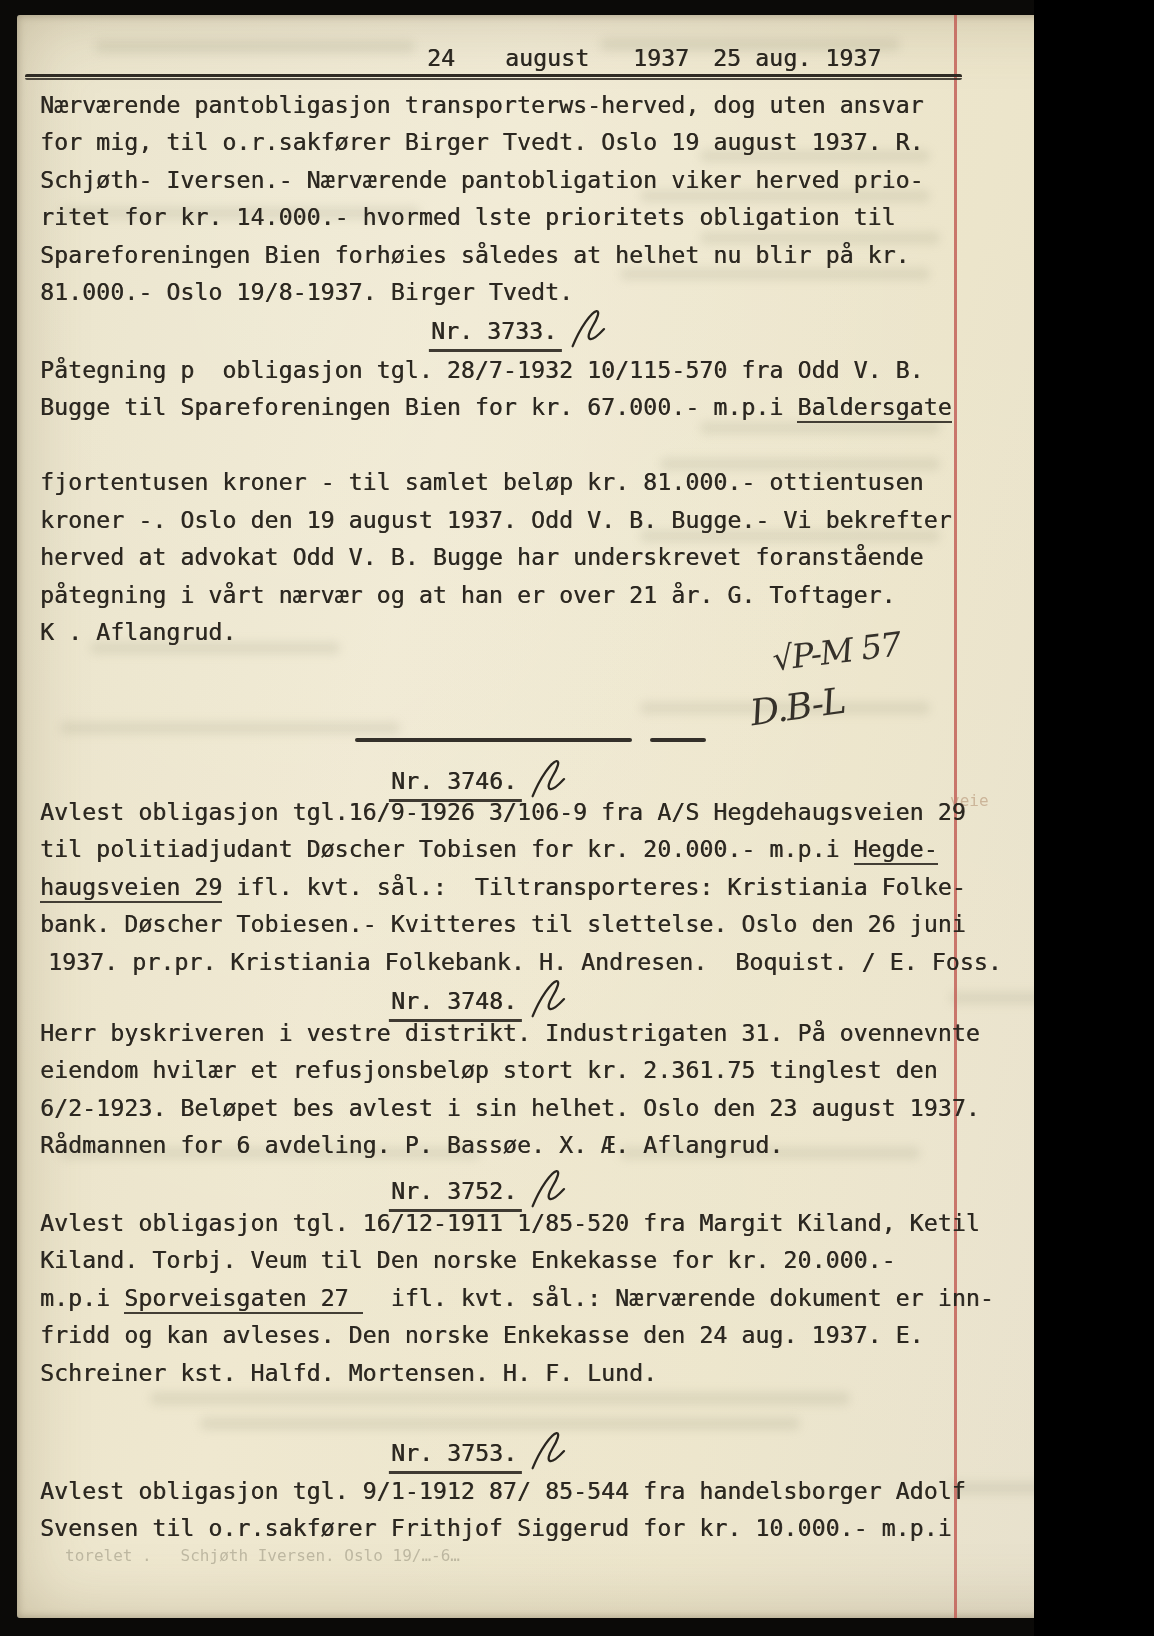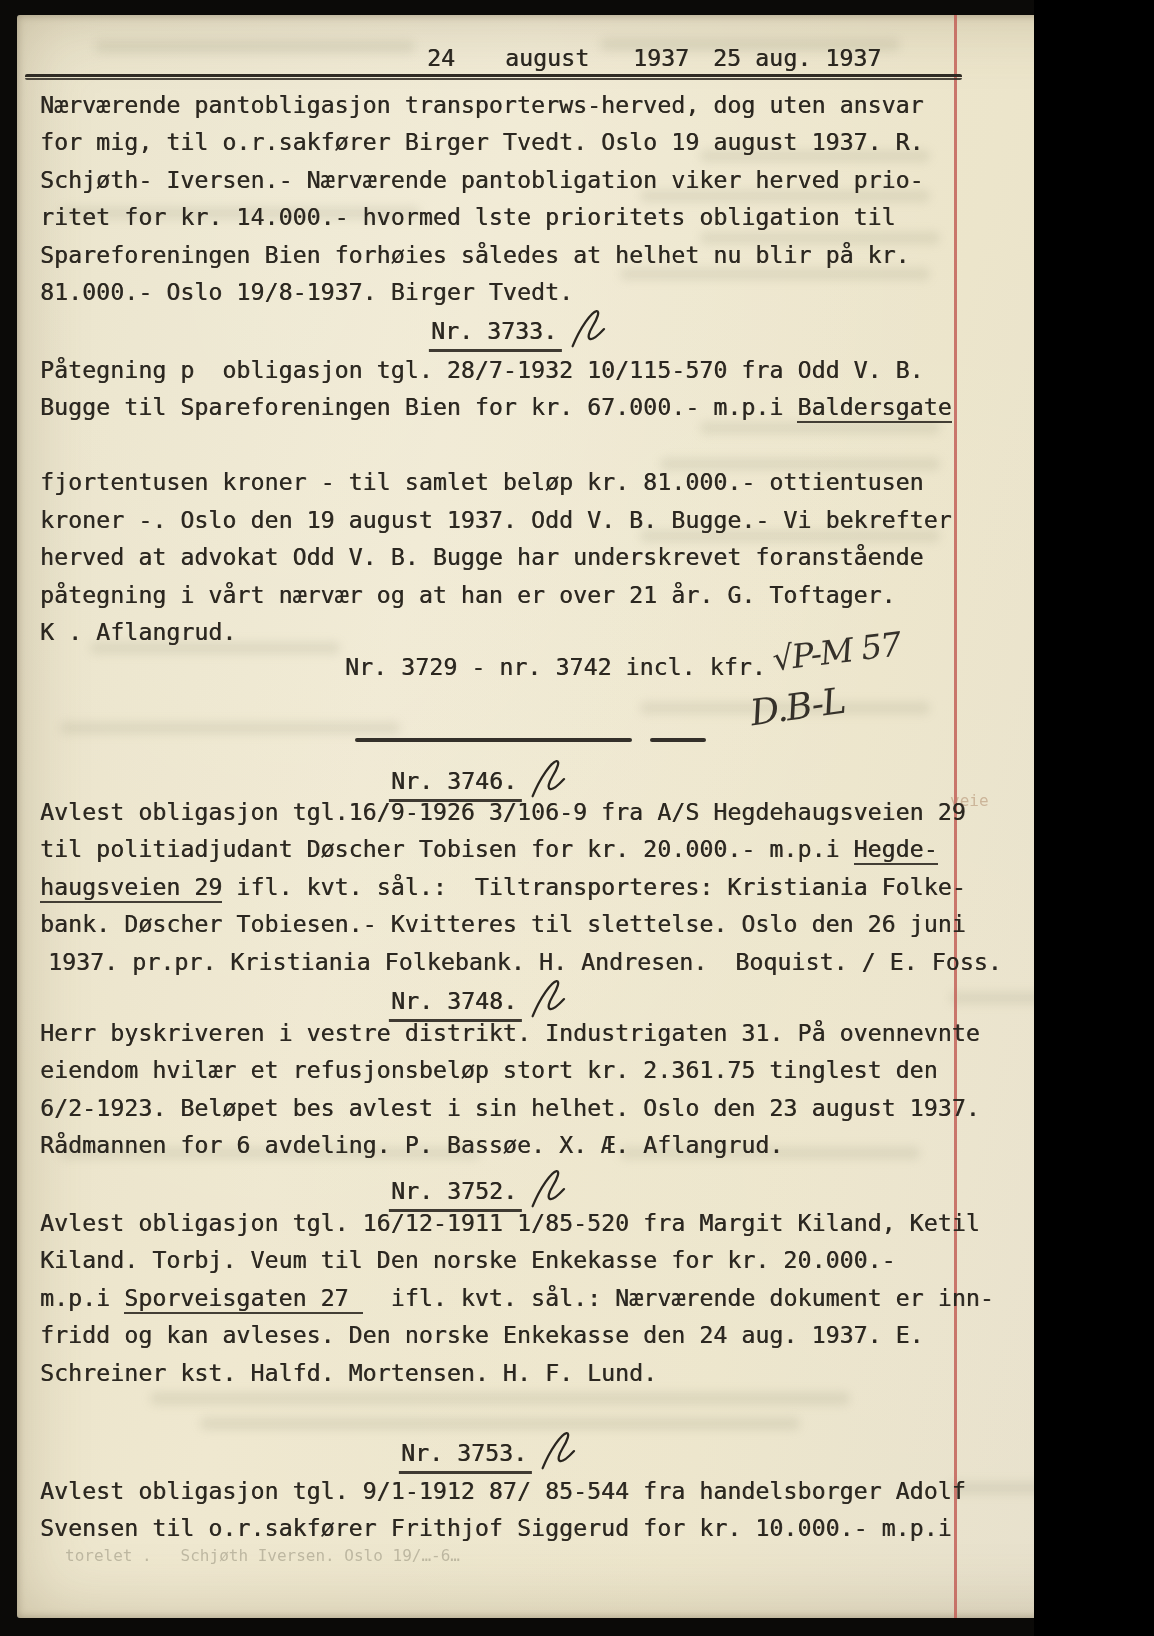--- a/index.html
+++ b/index.html
@@ -86,21 +86,20 @@
     <path d="M4 40 C 12 20, 24 4, 29 3 C 33 2.5, 30 11, 25 19 C 20.5 26.5, 19.5 31.5, 22.5 32.5 C 26 33.5, 31.5 28, 37 22" fill="none" stroke="#2a2620" stroke-width="2.4" stroke-linecap="round"></path>
   </svg>
 </div>
     <div class="tline" style="left: 40px; top: 355px;"><span>Påtegning p  obligasjon tgl. 28/7-1932 10/115-570 fra Odd V. B.</span></div>
     <div class="tline" style="left: 40px; top: 392px;"><span>Bugge til Spareforeningen Bien for kr. 67.000.- m.p.i </span><span class="u">Baldersgate</span></div>
     <div class="tline" style="left: 40px; top: 467px;"><span>fjortentusen kroner - til samlet beløp kr. 81.000.- ottientusen</span></div>
     <div class="tline" style="left: 40px; top: 505px;"><span>kroner -. Oslo den 19 august 1937. Odd V. B. Bugge.- Vi bekrefter</span></div>
     <div class="tline" style="left: 40px; top: 542px;"><span>herved at advokat Odd V. B. Bugge har underskrevet foranstående</span></div>
     <div class="tline" style="left: 40px; top: 580px;"><span>påtegning i vårt nærvær og at han er over 21 år. G. Toftager.</span></div>
     <div class="tline" style="left: 40px; top: 617px;"><span>K . Aflangrud.</span></div>
-    <div class="tline" style="left: 345px; top: 652px;"><span>Nr. 3729 - nr. 3742 incl. kfr.</span></div>
     <div class="hand" style="left: 772px; top: 632px; font-size: 33px; transform: rotate(-7deg);">√P-M 57</div>
     <div class="hand" style="left: 750px; top: 686px; font-size: 36px; transform: rotate(-8deg);">D.B-L</div>
     <div class="dash" style="left: 355px; top: 738px; width: 277px;"></div>
     <div class="dash" style="left: 650px; top: 738px; width: 56px;"></div>
     <div class="heading" style="left: 478px; top: 766px;"><span class="hnum">Nr. 3746.</span>
   <svg width="38" height="46" viewBox="0 0 40 48">
     <path d="M4 40 C 12 20, 24 4, 29 3 C 33 2.5, 30 11, 25 19 C 20.5 26.5, 19.5 31.5, 22.5 32.5 C 26 33.5, 31.5 28, 37 22" fill="none" stroke="#2a2620" stroke-width="2.4" stroke-linecap="round"></path>
   </svg>
 </div>
     <div class="tline" style="left: 40px; top: 797px;"><span>Avlest obligasjon tgl.16/9-1926 3/106-9 fra A/S Hegdehaugsveien 29</span></div>
@@ -121,21 +120,21 @@
     <div class="heading" style="left: 478px; top: 1176px;"><span class="hnum">Nr. 3752.</span>
   <svg width="38" height="46" viewBox="0 0 40 48">
     <path d="M4 40 C 12 20, 24 4, 29 3 C 33 2.5, 30 11, 25 19 C 20.5 26.5, 19.5 31.5, 22.5 32.5 C 26 33.5, 31.5 28, 37 22" fill="none" stroke="#2a2620" stroke-width="2.4" stroke-linecap="round"></path>
   </svg>
 </div>
     <div class="tline" style="left: 40px; top: 1208px;"><span>Avlest obligasjon tgl. 16/12-1911 1/85-520 fra Margit Kiland, Ketil</span></div>
     <div class="tline" style="left: 40px; top: 1245px;"><span>Kiland. Torbj. Veum til Den norske Enkekasse for kr. 20.000.-</span></div>
     <div class="tline" style="left: 40px; top: 1283px;"><span>m.p.i </span><span class="u">Sporveisgaten 27 </span><span>  ifl. kvt. sål.: Nærværende dokument er inn-</span></div>
     <div class="tline" style="left: 40px; top: 1320px;"><span>fridd og kan avleses. Den norske Enkekasse den 24 aug. 1937. E.</span></div>
     <div class="tline" style="left: 40px; top: 1358px;"><span>Schreiner kst. Halfd. Mortensen. H. F. Lund.</span></div>
-    <div class="heading" style="left: 488px; top: 1438px; text-align: center;"><span class="hnum">Nr. 3753.</span>
+    <div class="heading" style="left: 478px; top: 1438px; text-align: center;"><span class="hnum">Nr. 3753.</span>
   <svg width="38" height="46" viewBox="0 0 40 48">
     <path d="M4 40 C 12 20, 24 4, 29 3 C 33 2.5, 30 11, 25 19 C 20.5 26.5, 19.5 31.5, 22.5 32.5 C 26 33.5, 31.5 28, 37 22" fill="none" stroke="#2a2620" stroke-width="2.4" stroke-linecap="round"></path>
   </svg>
 </div>
     <div class="tline" style="left: 40px; top: 1476px;"><span>Avlest obligasjon tgl. 9/1-1912 87/ 85-544 fra handelsborger Adolf</span></div>
     <div class="tline" style="left: 40px; top: 1513px;"><span>Svensen til o.r.sakfører Frithjof Siggerud for kr. 10.000.- m.p.i</span></div>
     <div class="ghost" style="left: 65px; top: 1546px; color: rgb(143, 138, 118); opacity: 0.5;">torelet .   Schjøth Iversen. Oslo 19/…-6…</div>
   </div>
 
 </body></html>

